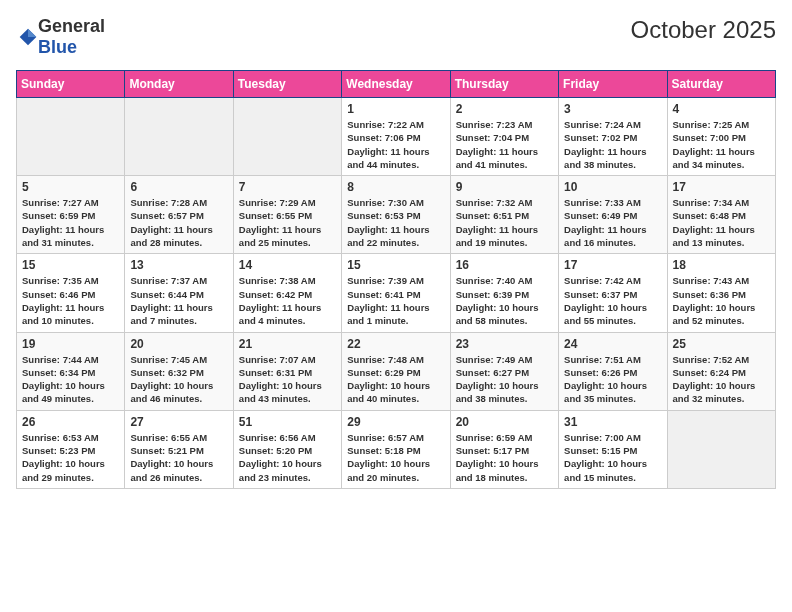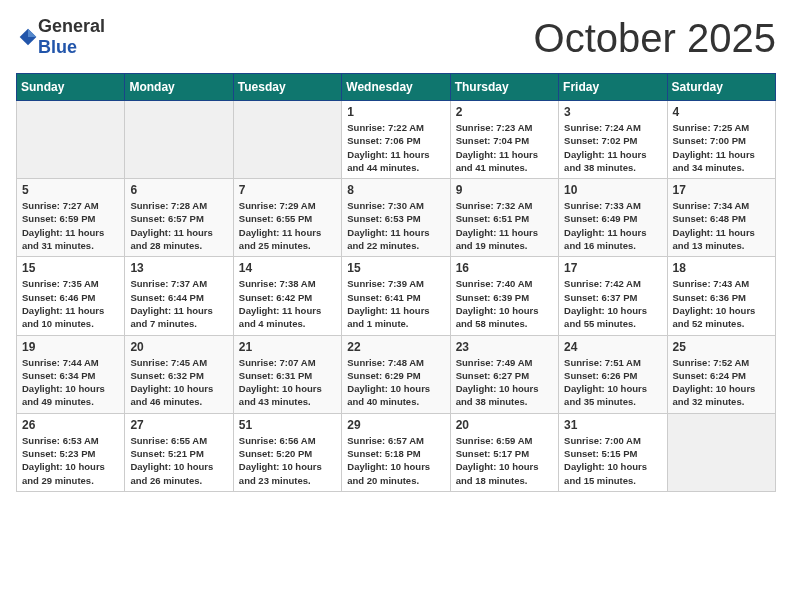--- a/index.html
+++ b/index.html
@@ -32,35 +32,35 @@
     }
     .logo-icon {
       width: 20px;
       height: 20px;
       margin-left: 2px;
     }
     .title-block {
       text-align: right;
     }
     .month-title {
-      font-size: 40px;
+      font-size: 24px;
       font-weight: normal;
       color: #333;
     }
     .subtitle {
       font-size: 14px;
       color: #555;
     }
     .calendar {
       width: 100%;
       border-collapse: collapse;
       border: 1px solid #ccc;
     }
     .calendar th {
-      background-color: #0f766e;
+      background-color: #ec4899;
       color: #fff;
       font-size: 12px;
       font-weight: bold;
       padding: 6px 4px;
       text-align: left;
       border: 1px solid #1a4488;
     }
     .calendar td {
       width: 108px;
       vertical-align: top;

